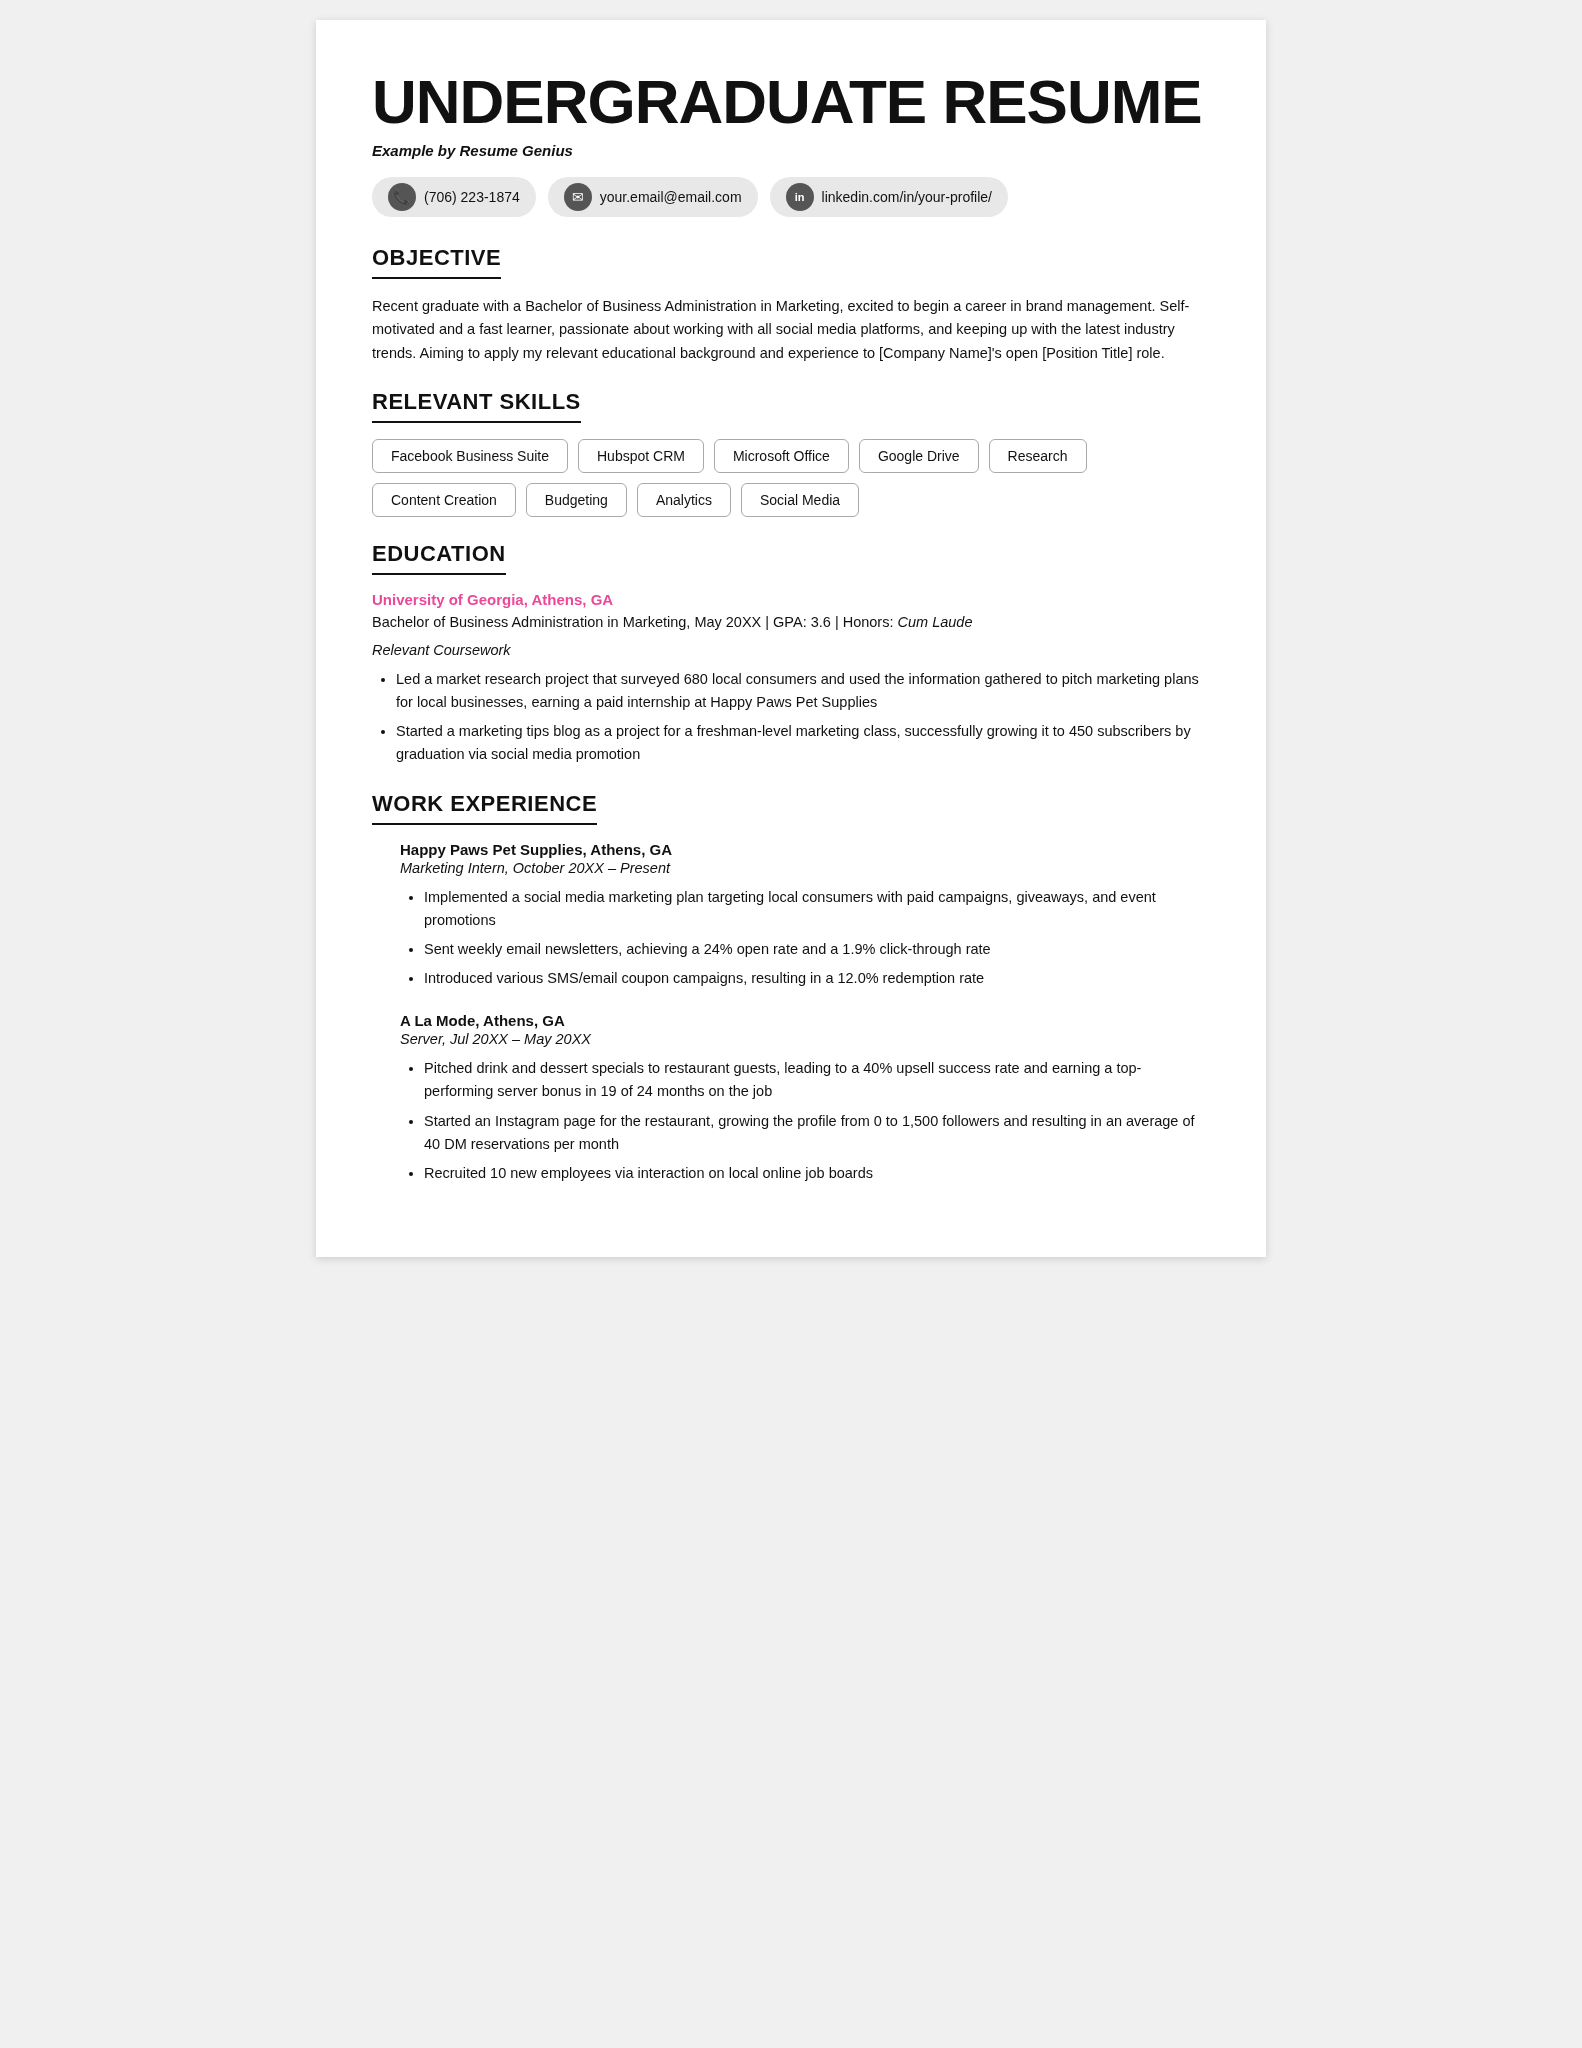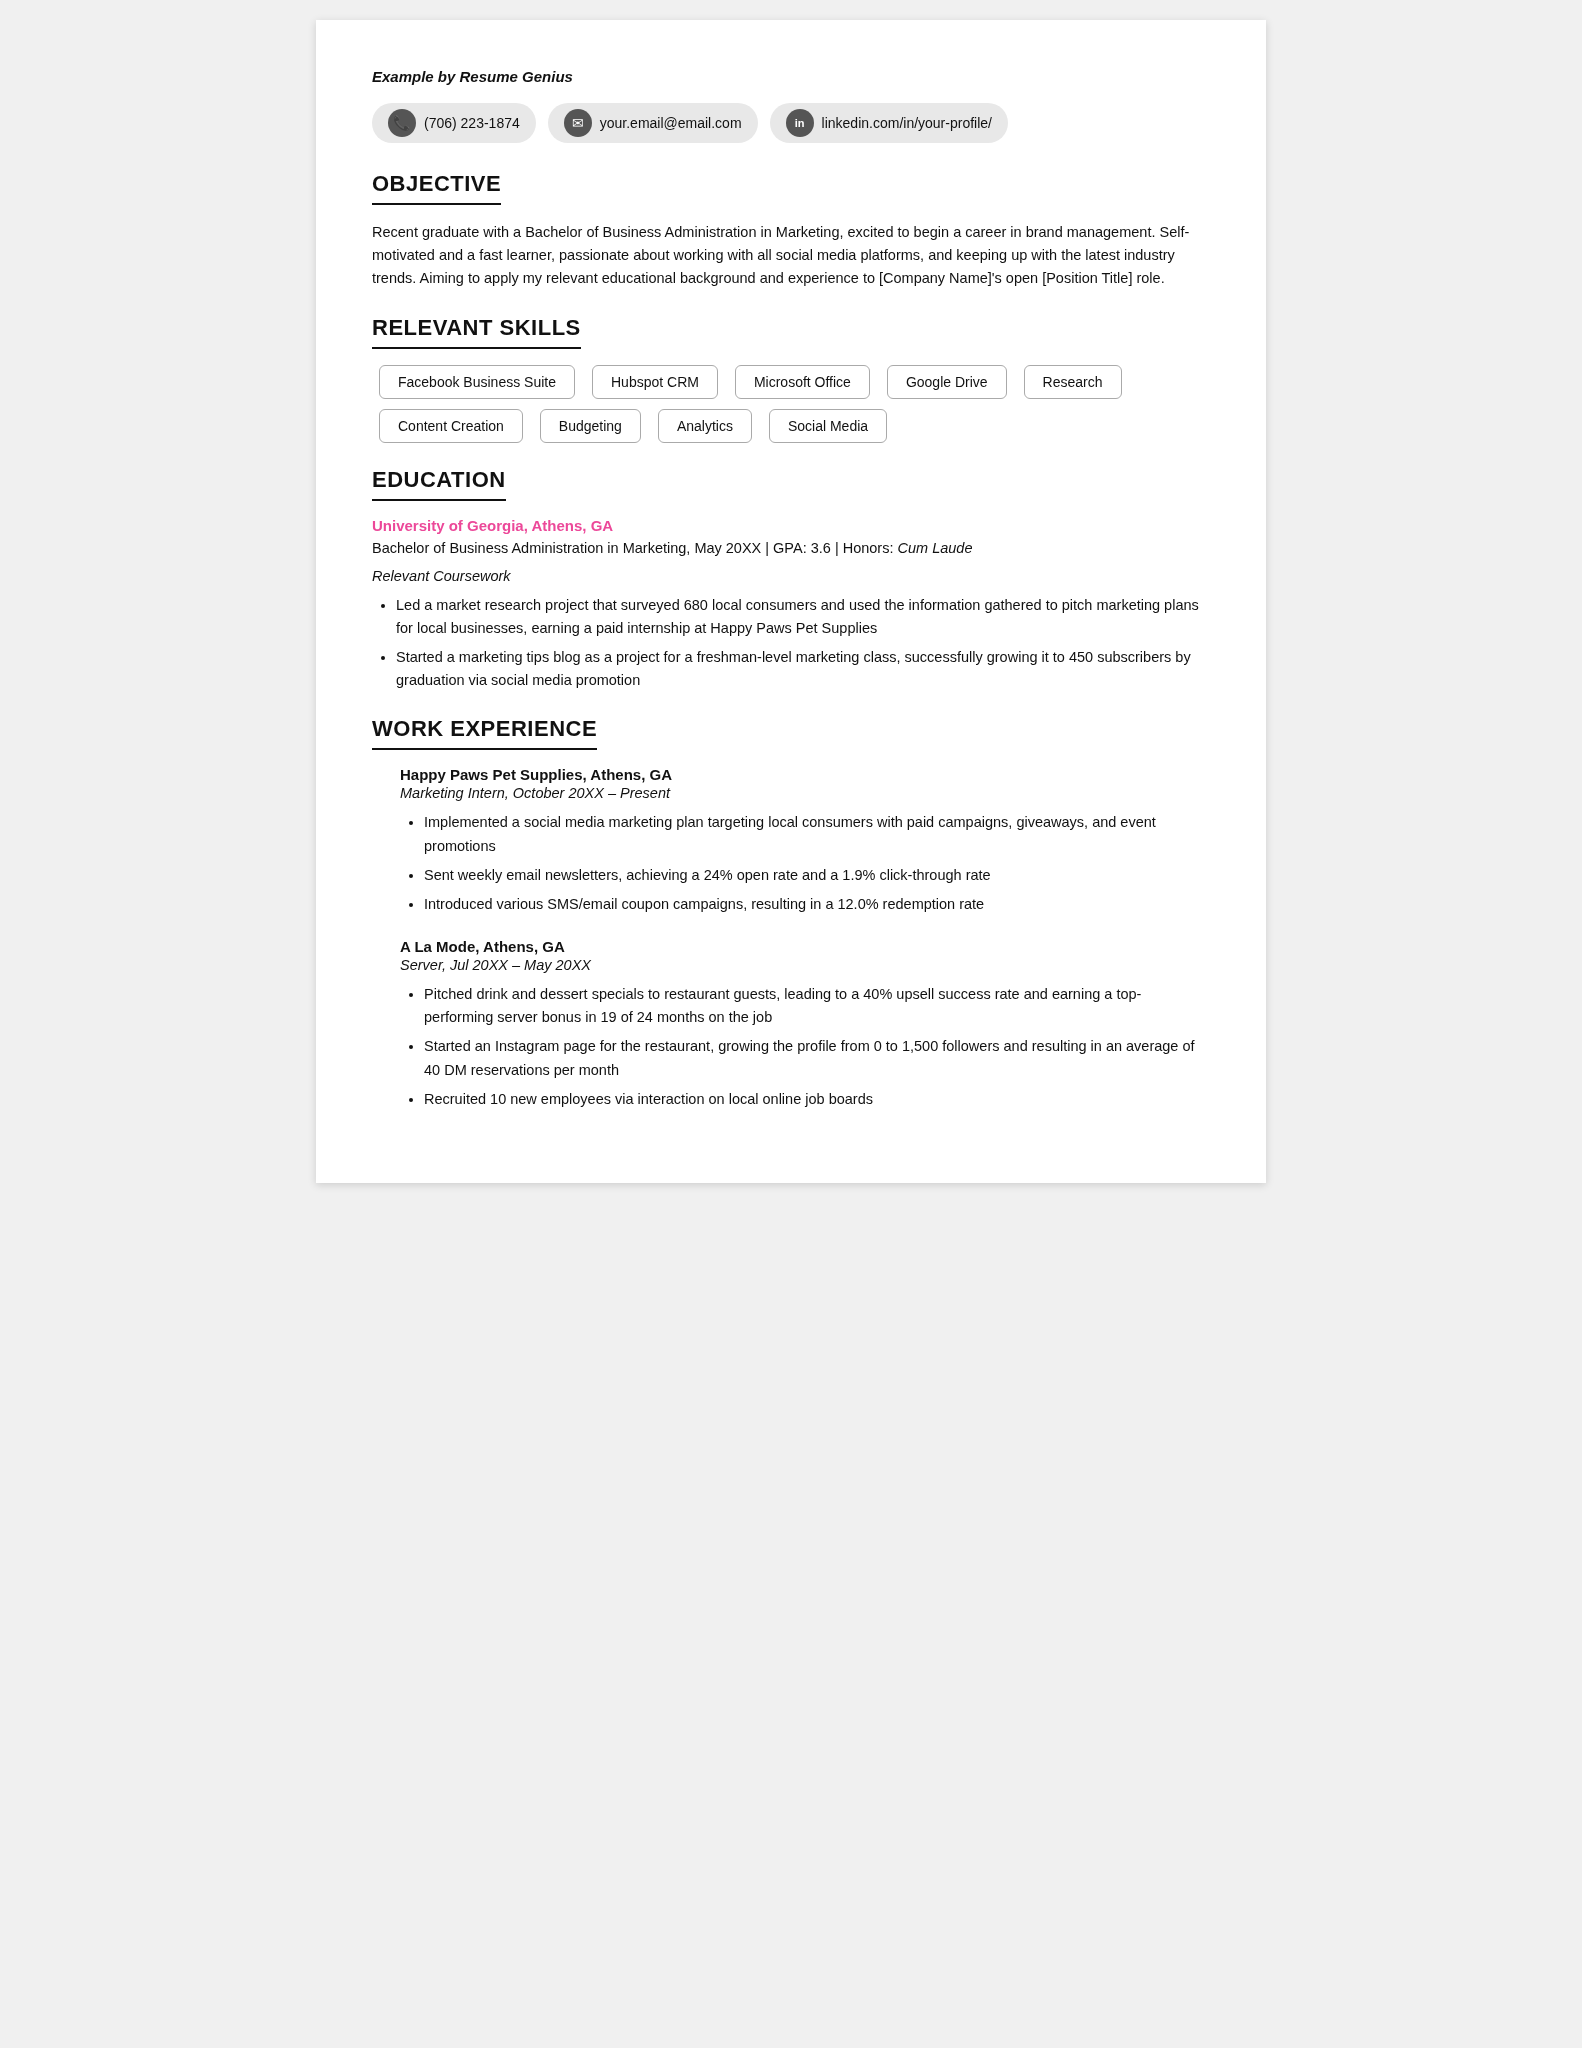--- a/index.html
+++ b/index.html
@@ -98,21 +98,20 @@
       gap: 10px;
     }
 
     .skill-tag {
       border: 1.5px solid #aaaaaa;
       border-radius: 6px;
       padding: 8px 18px;
       font-size: 14px;
       color: #111111;
       background: #ffffff;
-      margin-left: 7px;
     }
 
     .education-school {
       font-size: 15px;
       font-weight: 700;
       color: #ec4899;
       margin-bottom: 6px;
     }
 
     .education-degree {
@@ -161,20 +160,21 @@
     .work-section {
       margin-bottom: 22px;
       margin-left: 28px;
     }
   </style>
 </head>
 <body>
 
 <div class="resume-container">
 
+  <div class="resume-title">UNDERGRADUATE RESUME</div>
   <div class="resume-byline">Example by Resume Genius</div>
 
   <div class="contact-bar">
     <div class="contact-item">
       <div class="contact-icon">📞</div>
       <span>(706) 223-1874</span>
     </div>
     <div class="contact-item">
       <div class="contact-icon">✉</div>
       <span>your.email@email.com</span>

